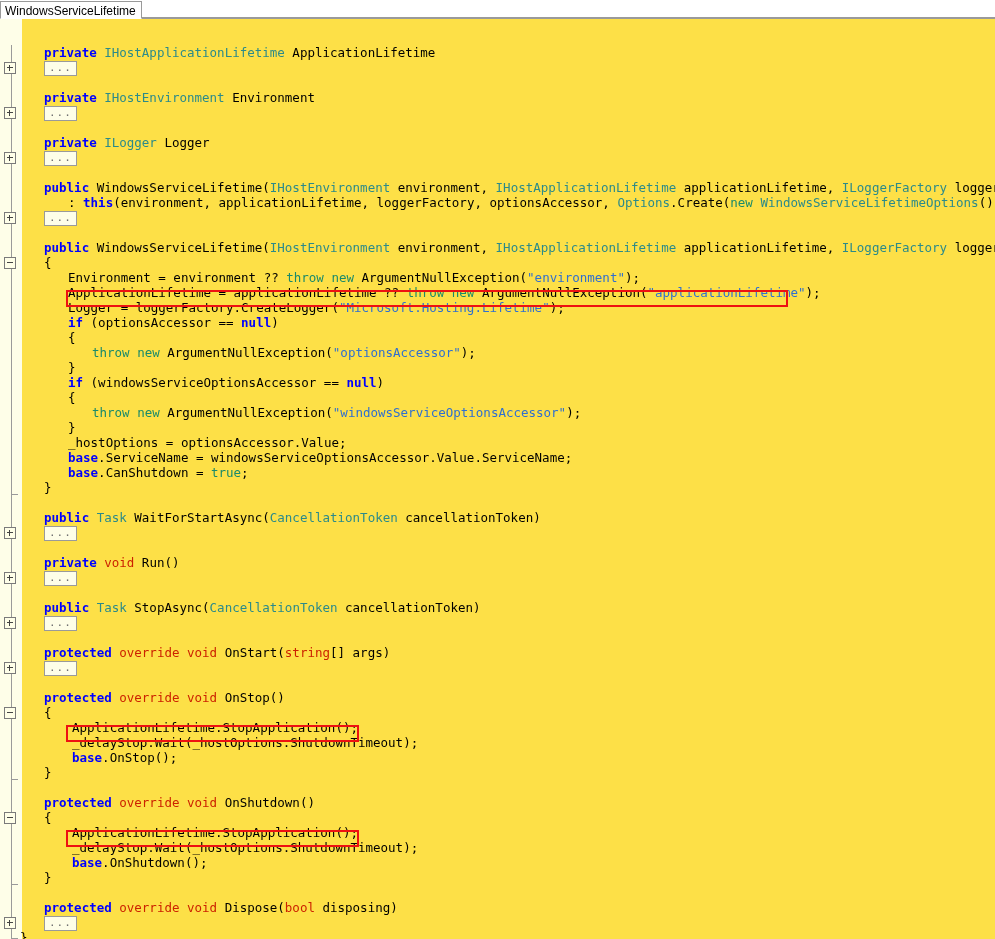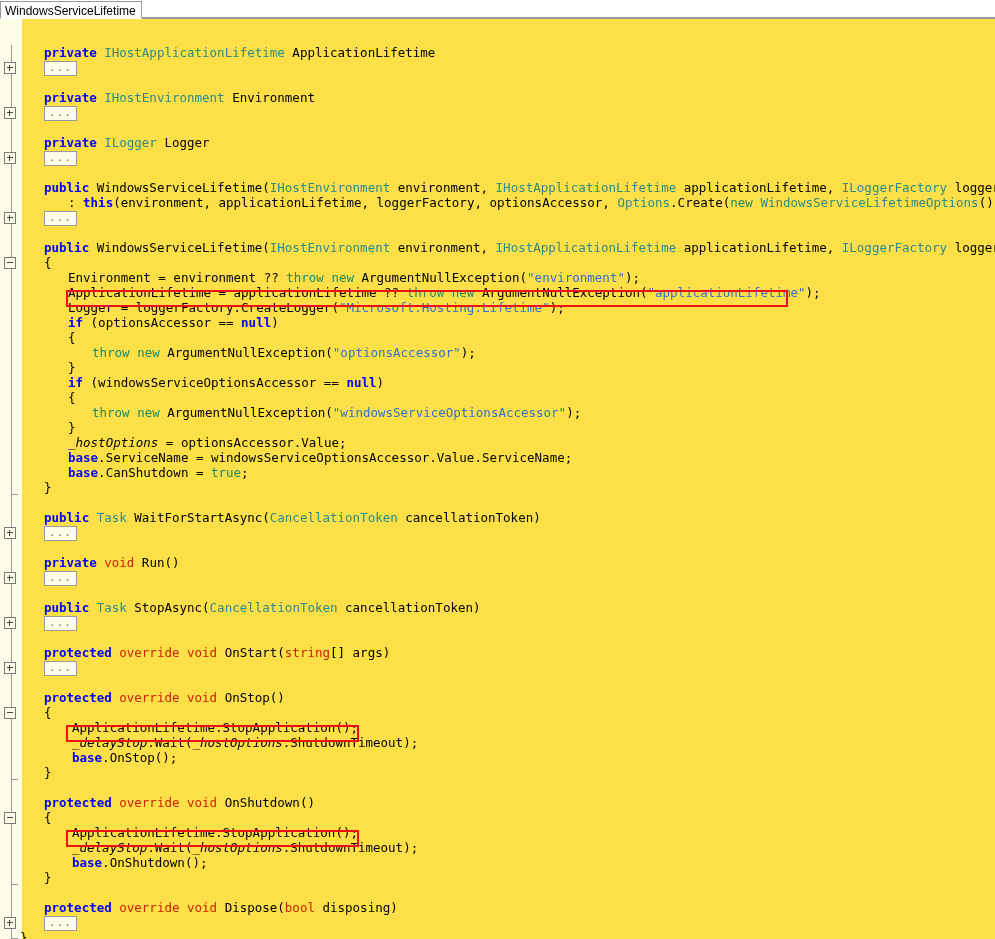--- a/index.html
+++ b/index.html
@@ -133,21 +133,21 @@
     position: relative;
     top: -1px;
   }
 
   
   .k  { color: #0000ff; font-weight: bold; }   
   .kr { color: #cc2200; }                       
   .t  { color: #2b8a8a; }                       
   .s  { color: #2f6fd0; }                       
   .g  { color: #1a8a6a; }                       
-  .fld{ font-style: italic; }                   
+  .fld{ }                   
   .pl { color: #000000; }
 
   
   .redbox {
     position: absolute;
     border: 2px solid #ee1111;
     box-sizing: border-box;
     pointer-events: none;
   }
 </style>

